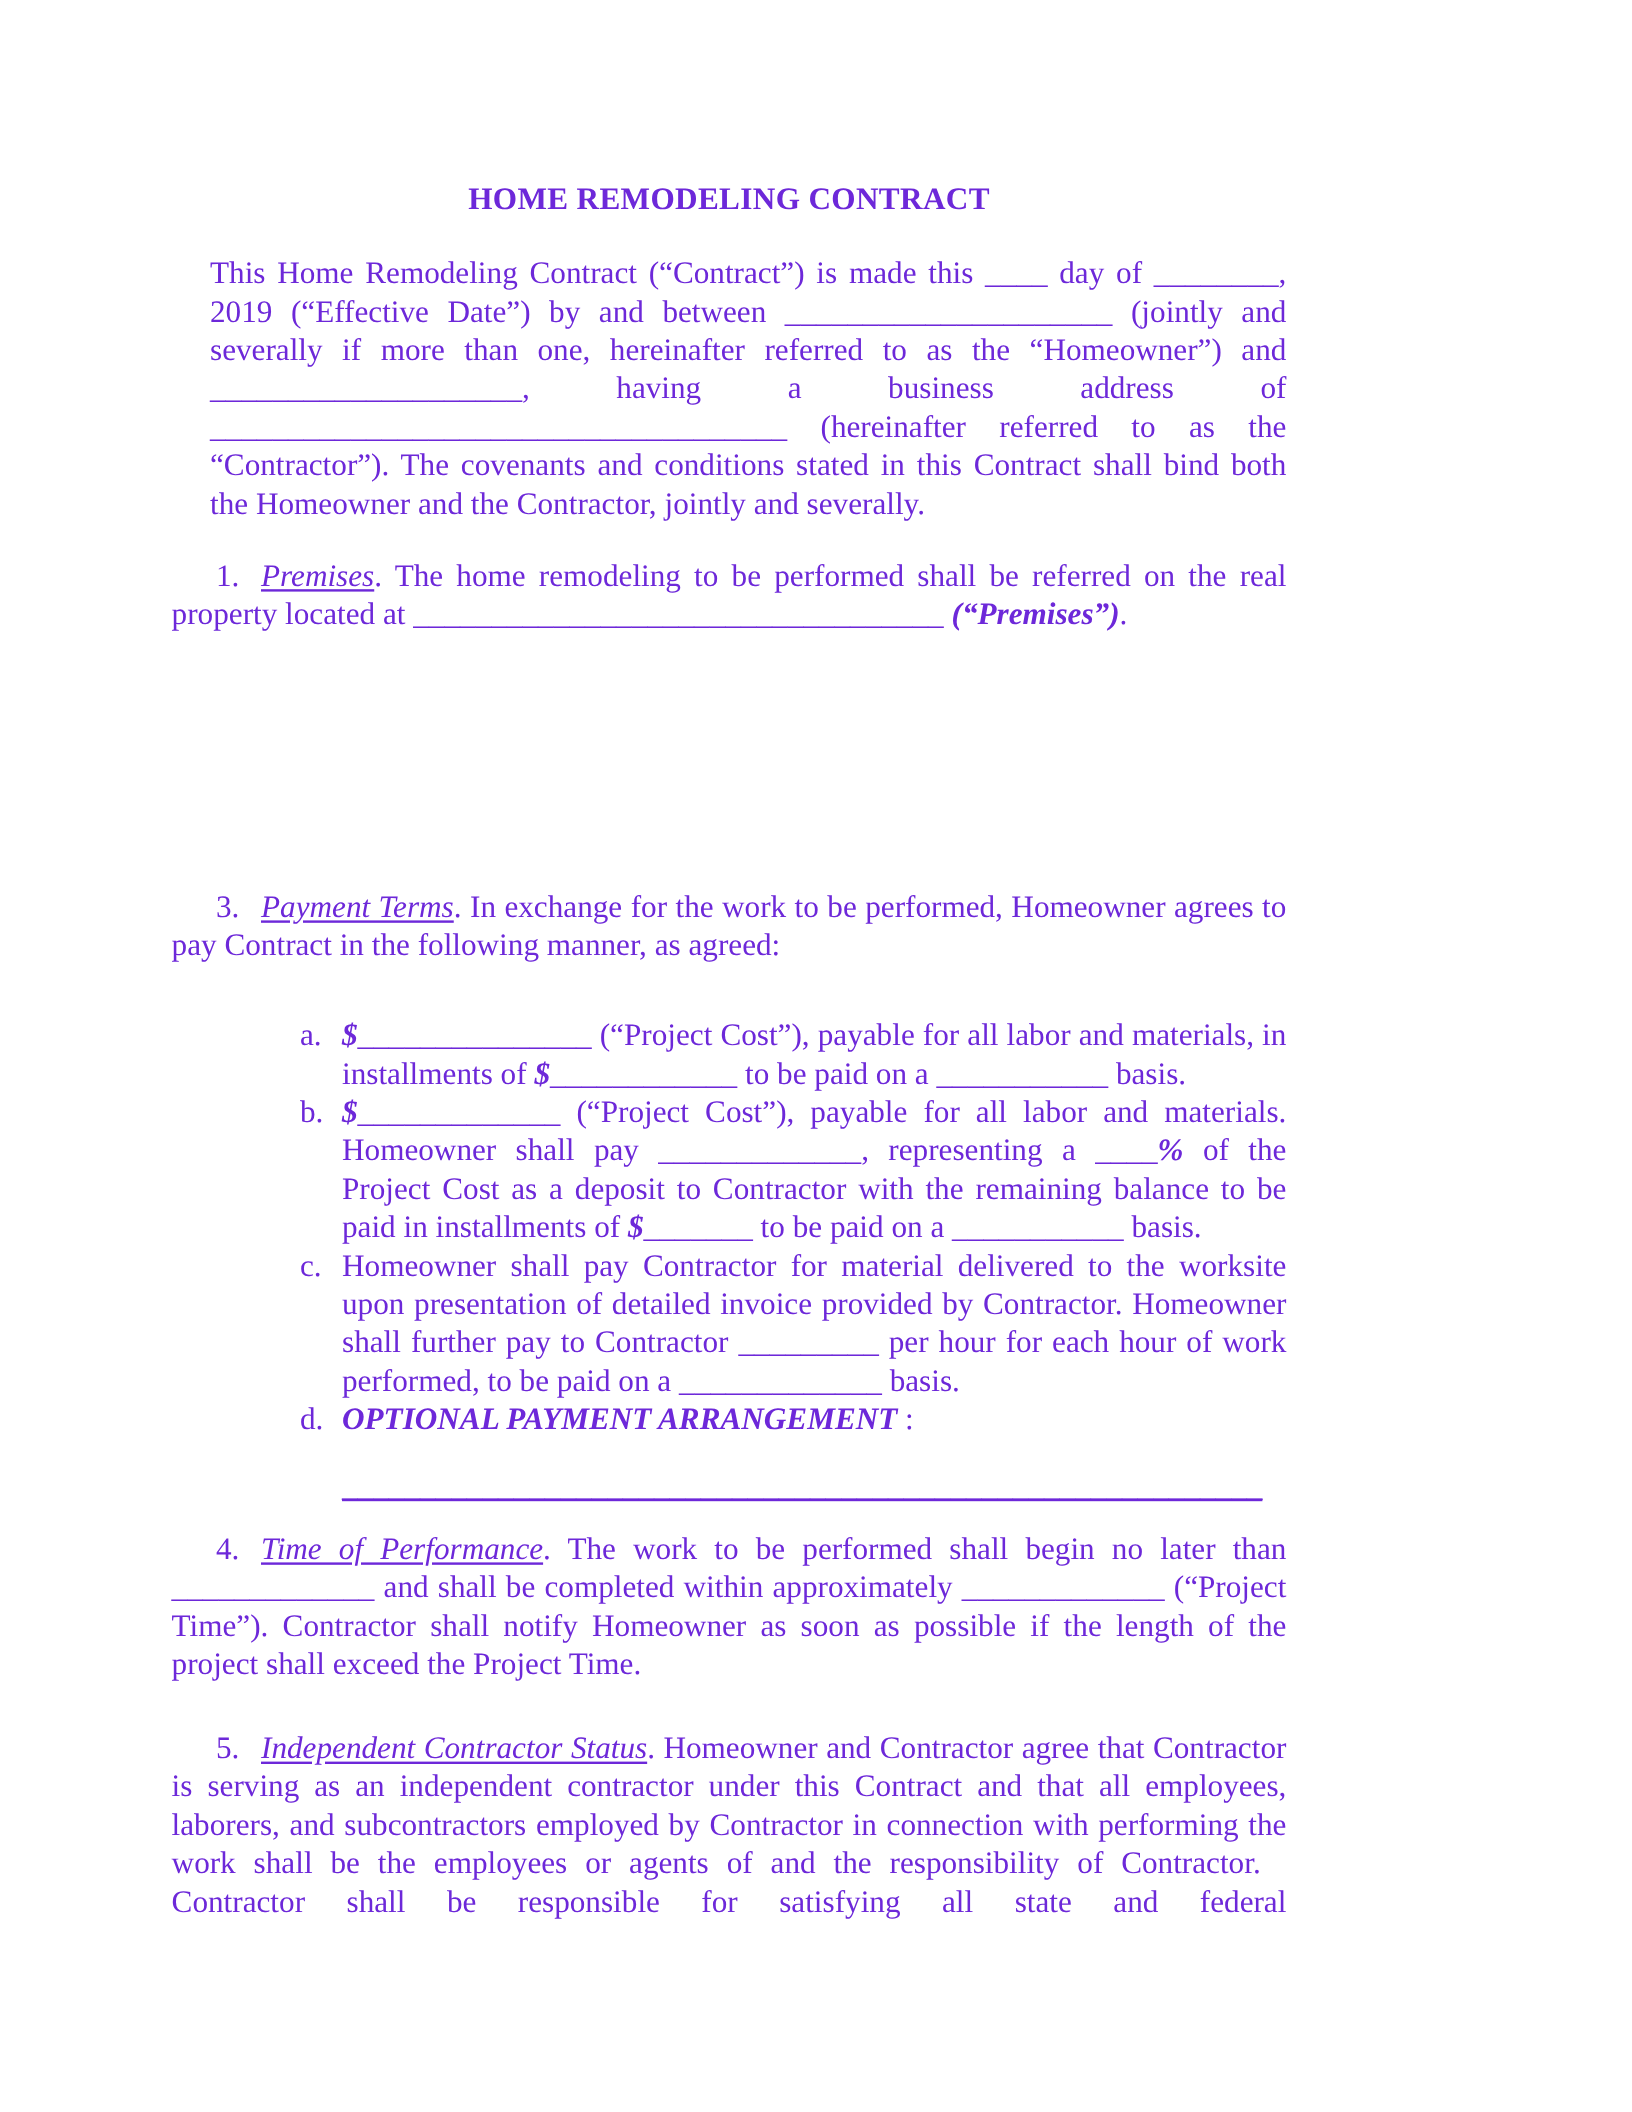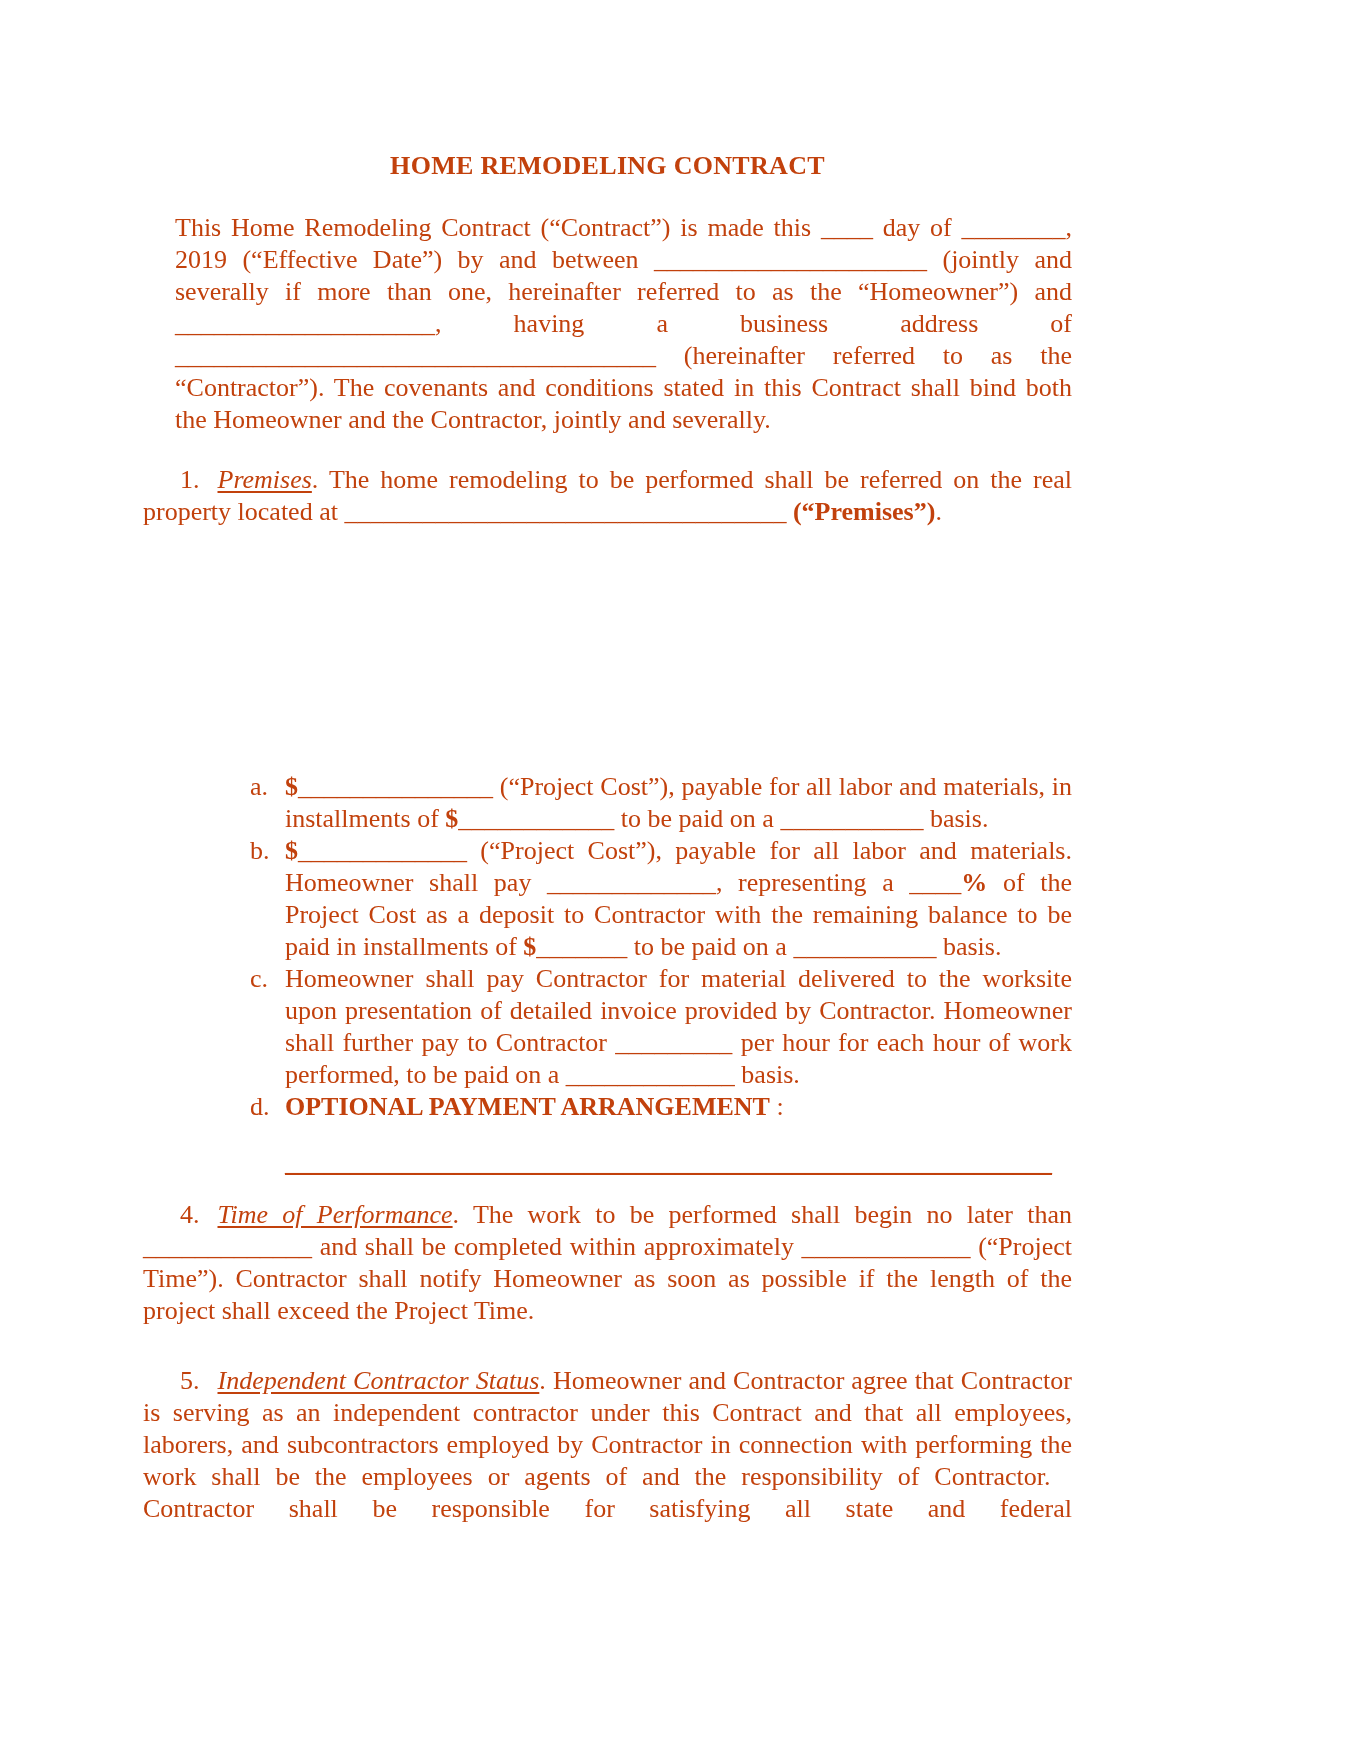--- a/index.html
+++ b/index.html
@@ -7,21 +7,21 @@
     padding: 0;
     background: #ffffff;
   }
   .page {
     position: relative;
     width: 1360px;
     height: 1760px;
     background: #ffffff;
     box-sizing: border-box;
     padding: 150px 288px 0 143px;
-    color: #c2410c;
+    color: #6d28d9;
     font-family: "Liberation Serif", "DejaVu Serif", serif;
     font-size: 26px;
     line-height: 32px;
     overflow: hidden;
   }
   h1.doc-title {
     font-size: 26px;
     line-height: 32px;
     font-weight: bold;
     text-align: center;
@@ -45,34 +45,35 @@
     left: -35px;
     top: 0;
   }
   #doc-body p.fill-line {
     margin-left: 142px;
     text-align: left;
     white-space: nowrap;
     text-decoration: underline;
   }
   #doc-body .spacer { width: 100%; }
-  .b { font-weight: bold; }
+  .b { font-weight: bold; font-style: italic; }
   .u { text-decoration: underline; text-underline-offset: 3px; font-style: italic; }
   .tab { display: inline-block; }
   .justify-last { text-align-last: justify; }
 </style>
 </head>
 <body>
 
 <div class="page">
   <h1 class="doc-title">HOME REMODELING CONTRACT</h1>
   <div id="doc-body">
       <p class="paragraph" style="margin-top: 30px;"><span>This Home Remodeling Contract (“Contract”) is made this </span><span>____</span><span> day of </span><span>________</span><span>, 2019 (“Effective Date”) by and between </span><span>_____________________</span><span> (jointly and severally if more than one, hereinafter referred to as the “Homeowner”) and </span><span>____________________</span><span>, having a business address of </span><span>_____________________________________</span><span> (hereinafter referred to as the “Contractor”). The covenants and conditions stated in this Contract shall bind both the Homeowner and the Contractor, jointly and severally.</span></p>
       <p class="section" style="margin-top: 28px;"><span>1.</span><span class="tab" style="width: 18px;"></span><span class="u">Premises</span><span>. The home remodeling to be performed shall be referred on the real property located at </span><span>__________________________________</span><span> </span><span class="b">(“Premises”)</span><span>.</span></p>
       <div class="spacer" style="height: 200px;"></div>
+      <p class="section" style="margin-top: 12px;"><span>3.</span><span class="tab" style="width: 18px;"></span><span class="u">Payment Terms</span><span>. In exchange for the work to be performed, Homeowner agrees to pay Contract in the following manner, as agreed:</span></p>
       <p class="list-item" style="margin-top: 43px;"><span class="letter">a.</span><span class="b">$</span><span>_______________</span><span> (“Project Cost”), payable for all labor and materials, in installments of </span><span class="b">$</span><span>____________</span><span> to be paid on a </span><span>___________</span><span> basis.</span></p>
       <p class="list-item"><span class="letter">b.</span><span class="b">$</span><span>_____________</span><span> (“Project Cost”), payable for all labor and materials. Homeowner shall pay </span><span>_____________</span><span>, representing a </span><span>____</span><span class="b">%</span><span> of the Project Cost as a deposit to Contractor with the remaining balance to be paid in installments of </span><span class="b">$</span><span>_______</span><span> to be paid on a </span><span>___________</span><span> basis.</span></p>
       <p class="list-item"><span class="letter">c.</span><span>Homeowner shall pay Contractor for material delivered to the worksite upon presentation of detailed invoice provided by Contractor. Homeowner shall further pay to Contractor </span><span>_________</span><span> per hour for each hour of work performed, to be paid on a </span><span>_____________</span><span> basis.</span></p>
       <p class="list-item"><span class="letter">d.</span><span class="b">OPTIONAL PAYMENT ARRANGEMENT</span><span> :</span></p>
       <p class="fill-line" style="margin-top: 24px;"><span>___________________________________________________________</span></p>
       <p class="section" style="margin-top: 20px;"><span>4.</span><span class="tab" style="width: 18px;"></span><span class="u">Time of Performance</span><span>. The work to be performed shall begin no later than </span><span>_____________</span><span> and shall be completed within approximately </span><span>_____________</span><span> (“Project Time”). Contractor shall notify Homeowner as soon as possible if the length of the project shall exceed the Project Time.</span></p>
       <p class="section justify-last" style="margin-top: 38px;"><span>5.</span><span class="tab" style="width: 18px;"></span><span class="u">Independent Contractor Status</span><span>. Homeowner and Contractor agree that Contractor is serving as an independent contractor under this Contract and that all employees, laborers, and subcontractors employed by Contractor in connection with performing the work shall be the employees or agents of and the responsibility of Contractor.&nbsp;&nbsp; Contractor shall be responsible for satisfying all state and federal</span></p>
     </div>
 </div>
 

